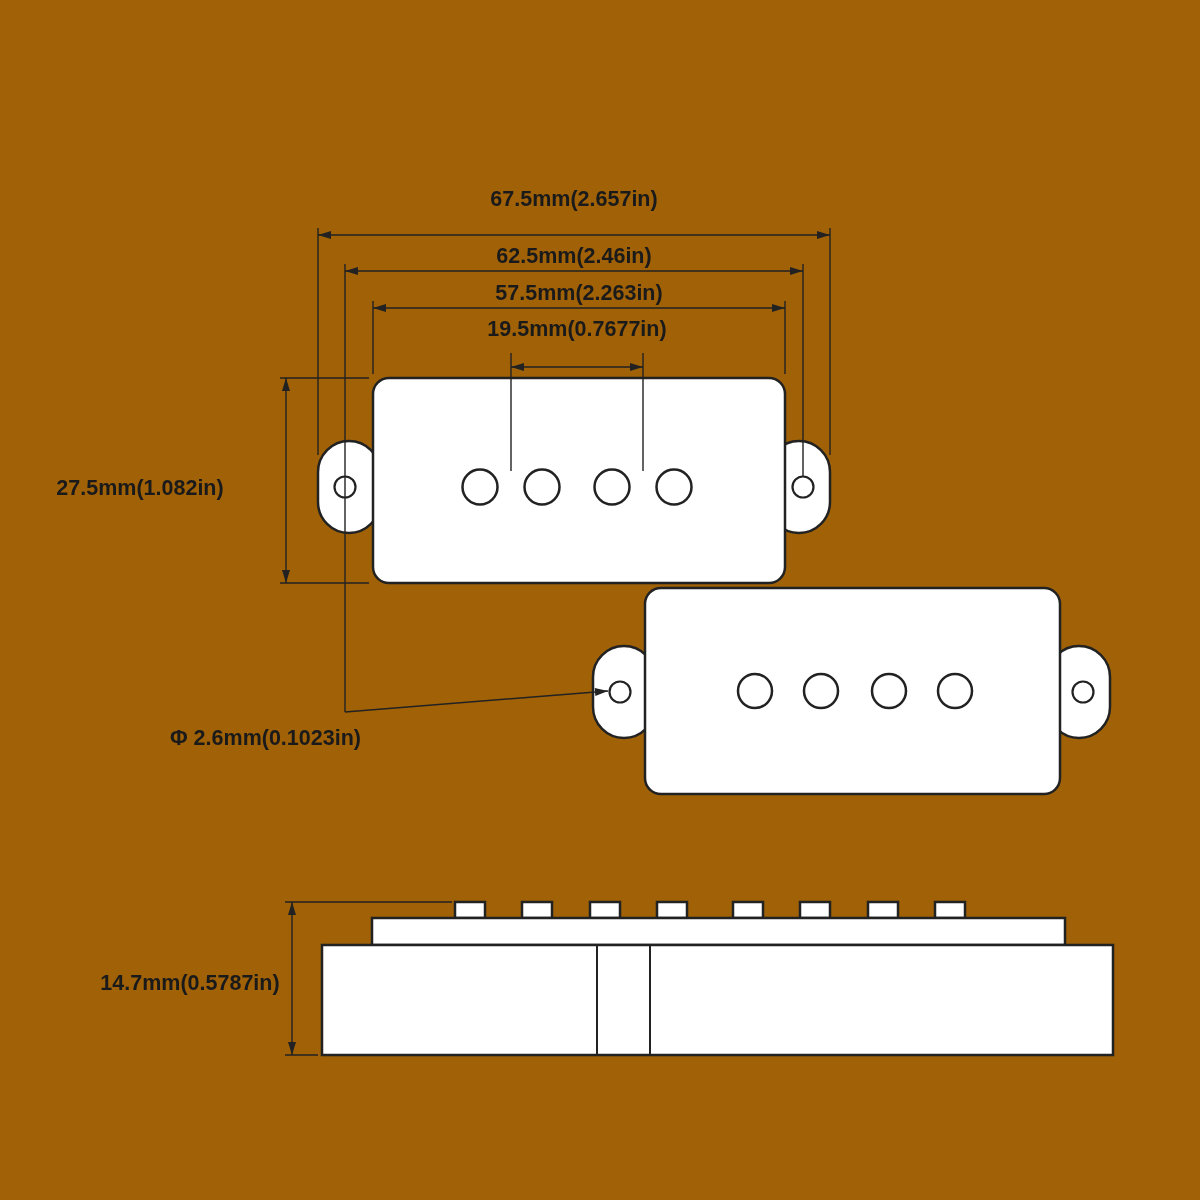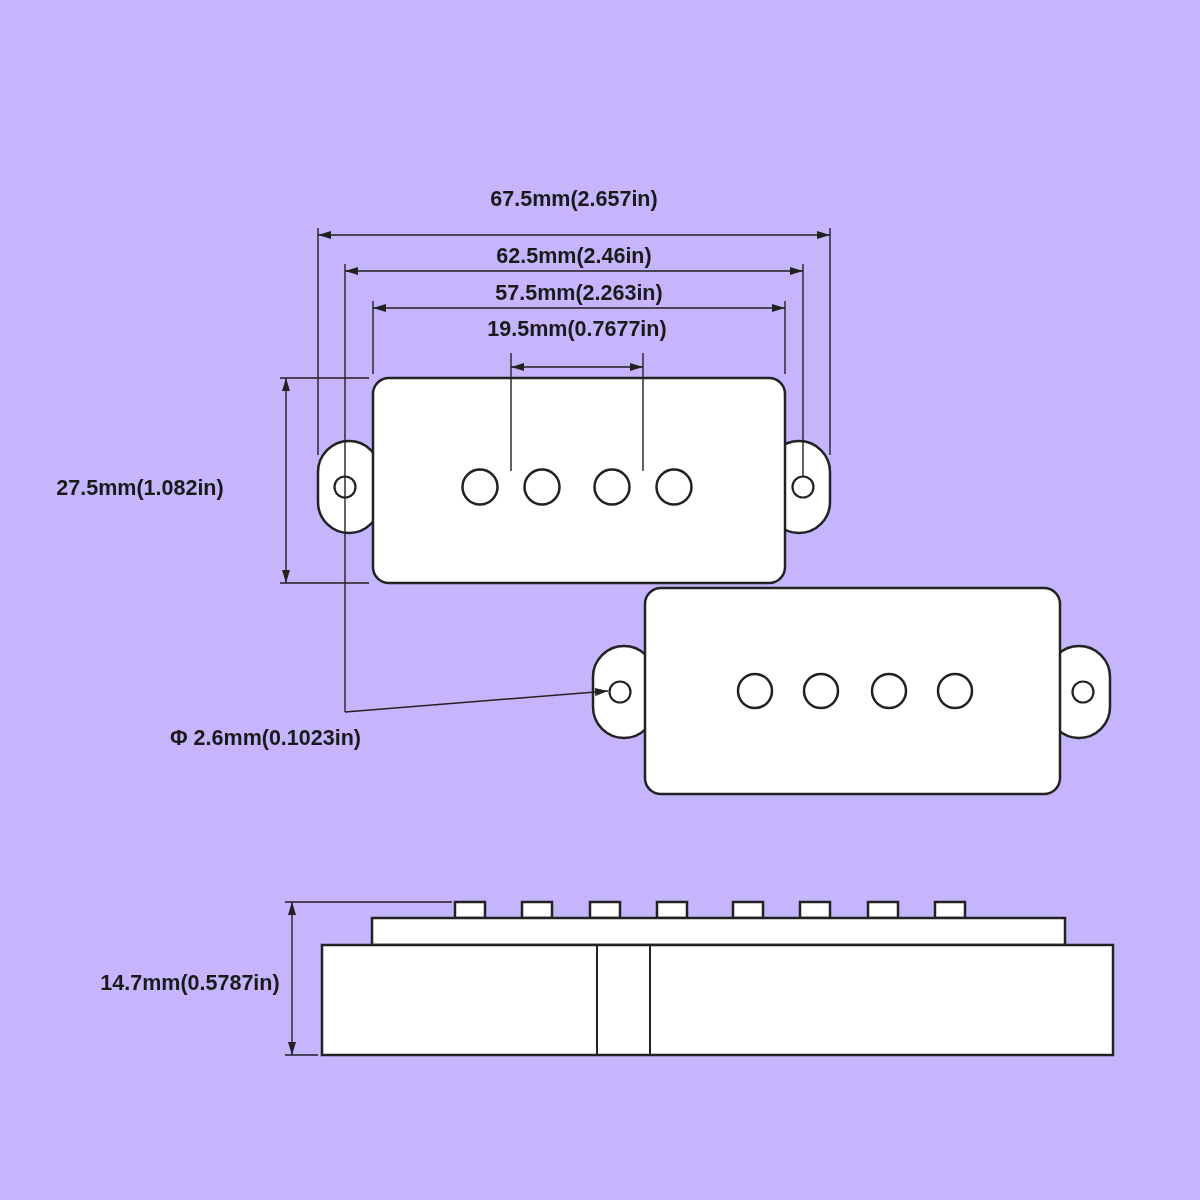--- a/index.html
+++ b/index.html
@@ -3,21 +3,21 @@
 <meta charset="utf-8">
 <style>
   html, body {
     margin: 0;
     padding: 0;
     background: #ffffff;
   }
   .stage {
     width: 1200px;
     height: 1200px;
-    background: #c4b5fd;
+    background: #a16207;
     position: relative;
     overflow: hidden;
   }
   svg { display: block; }
   .outline { fill: #ffffff; stroke: #222222; stroke-width: 2.5; }
   .hole    { fill: #ffffff; stroke: #222222; stroke-width: 2.2; }
   .pole    { fill: #ffffff; stroke: #222222; stroke-width: 2.5; }
   .dim     { stroke: #222222; stroke-width: 1.4; fill: none; }
   .inner   { stroke: #222222; stroke-width: 2; fill: none; }
   .dim-label {

